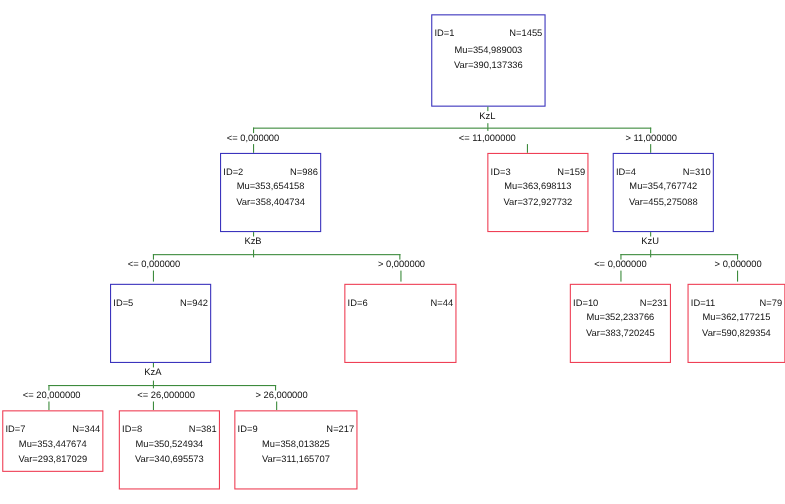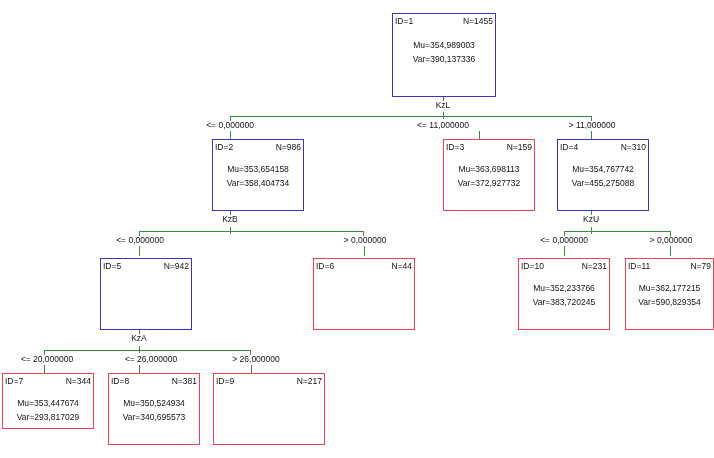--- a/index.html
+++ b/index.html
@@ -30,24 +30,23 @@
     border-color: #ef4056;
   }
   .node-head {
     position: absolute;
     top: 1px;
     left: 0;
     right: 0;
     height: 11px;
     display: flex;
     justify-content: space-between;
-    padding: 0 2px;
+    padding: 10px 2px;
     box-sizing: border-box;
     white-space: nowrap;
-    align-items: center;
   }
   .node-body {
     position: absolute;
     left: 0;
     right: 0;
     top: 24px;
     text-align: center;
     line-height: 14px;
     white-space: nowrap;
   }
@@ -133,21 +132,21 @@
     <div class="drop" style="left:361px; height:5px;"></div>
     <div class="tick" style="left:213px;"></div>
   </div>
   <div class="edge-label" style="left:185px; top:120px; width:90px;">&lt;= 0,000000</div>
   <div class="edge-label" style="left:398px; top:120px; width:90px;">&lt;= 11,000000</div>
   <div class="edge-label" style="left:547px; top:120px; width:90px;">&gt; 11,000000</div>
   <div class="vconn" style="left:230px; top:131px; height:8px;"></div>
   <div class="vconn" style="left:479px; top:131px; height:8px;"></div>
   <div class="vconn" style="left:591px; top:131px; height:8px;"></div>
 
-  <div class="node" style="left:212px; top:139px; width:92px; height:72px;">
+  <div class="node" style="left:200px; top:139px; width:92px; height:72px;">
     <div class="node-head">
       <span class="node-id">ID=2</span>
       <span class="node-n">N=986</span>
     </div>
     <div class="node-body" style="top:22px;">
       <div>Mu=353,654158</div>
       <div>Var=358,404734</div>
     </div>
   </div>
   <div class="vconn" style="left:230px; top:211px; height:4px;"></div>
@@ -273,15 +272,19 @@
       <div>Mu=350,524934</div>
       <div>Var=340,695573</div>
     </div>
   </div>
 
   <div class="node leaf" style="left:213px; top:373px; width:112px; height:72px;">
     <div class="node-head">
       <span class="node-id">ID=9</span>
       <span class="node-n">N=217</span>
     </div>
+    <div class="node-body" style="top:22px;">
+      <div>Mu=358,013825</div>
+      <div>Var=311,165707</div>
+    </div>
   </div>
 
 </div>
 
 </body></html>

